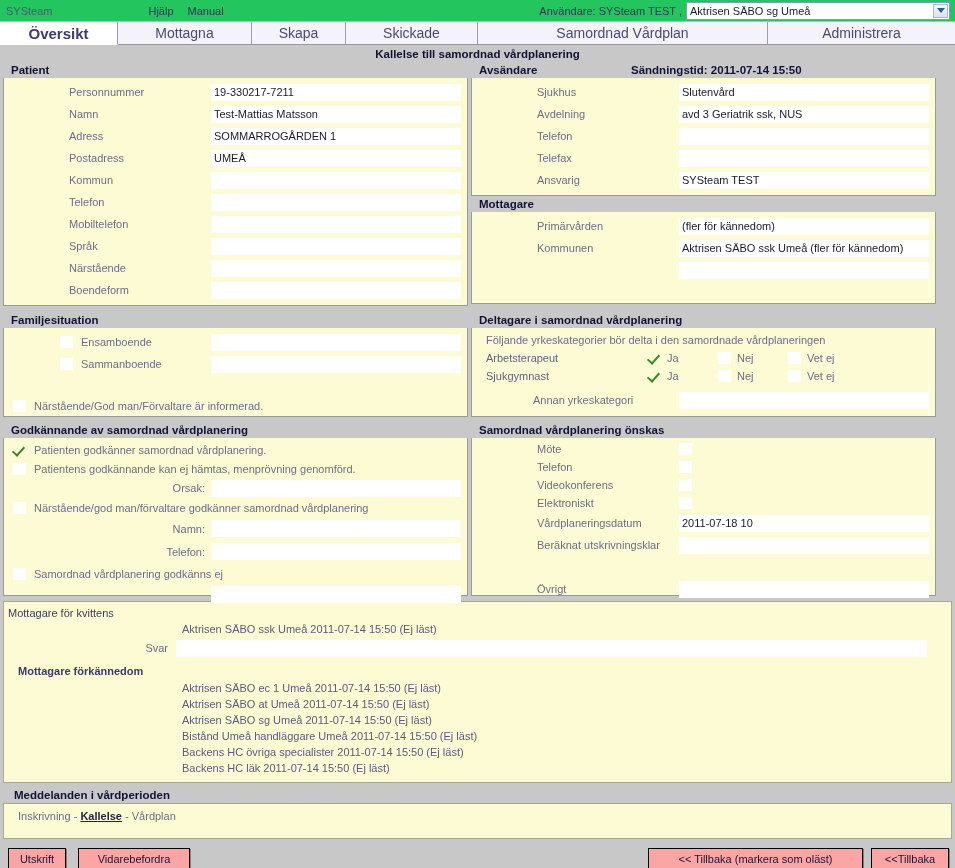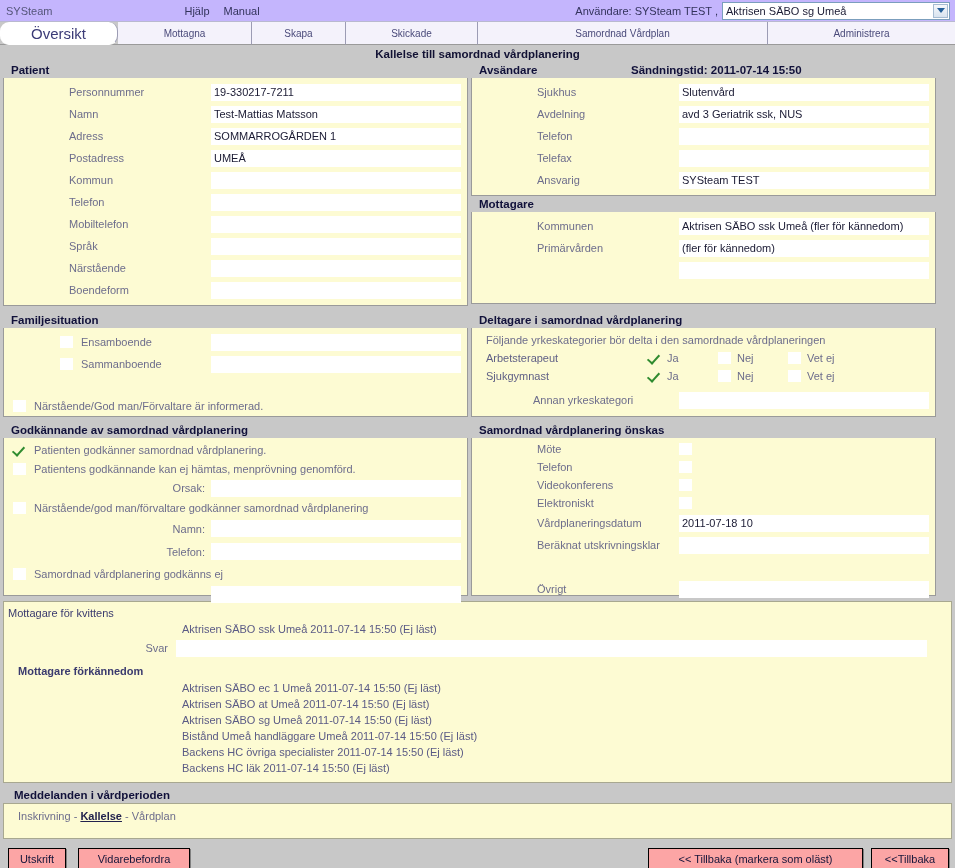--- a/index.html
+++ b/index.html
@@ -12,26 +12,25 @@
     font-family: "Liberation Sans", sans-serif;
     font-size: 11px;
     color: #333355;
     overflow: hidden;
     position: relative;
   }
 
   
   .topbar {
     height: 22px;
-    background: #c4b5fd;
+    background: #22c55e;
     border-bottom: 1px solid #b9b9cf;
     display: flex;
     align-items: center;
     position: relative;
-    gap: 36px;
   }
   .topbar .brand {
     margin-left: 6px;
     color: #55557a;
     font-size: 11px;
   }
   .topbar .menu {
     margin-left: 96px;
     display: flex;
     gap: 14px;
@@ -47,21 +46,21 @@
     display: flex;
     align-items: center;
     gap: 4px;
   }
   .topbar .userlabel {
     color: #33335c;
     font-size: 11px;
     white-space: nowrap;
   }
   .unit-select {
-    width: 228px;
+    width: 264px;
     height: 18px;
     border: 1px solid #7b9ebd;
     background: #ffffff;
     font-family: "Liberation Sans", sans-serif;
     font-size: 11px;
     color: #1a1a33;
     padding: 0 18px 0 3px;
     position: relative;
     display: flex;
     align-items: center;
@@ -90,31 +89,30 @@
   }
   .tab {
     flex: 0 0 auto;
     display: flex;
     align-items: center;
     justify-content: center;
     background: #f4f2fb;
     border-right: 1px solid #9c9cb4;
     border-bottom: 1px solid #9a9a9a;
     color: #4a4a7a;
-    font-size: 10px;
+    font-size: 14px;
     height: 23px;
     cursor: pointer;
   }
   .tab.active {
     background: #ffffff;
     border-bottom: 1px solid #ffffff;
     font-size: 15px;
-    font-weight: normal;
+    font-weight: bold;
     color: #3b3b77;
-    border-radius: 9px;
   }
 
   
   .page {
     background: #c8c8c8;
     padding: 0;
     height: 845px;
   }
   .doc-title {
     text-align: center;
@@ -384,26 +382,26 @@
         </div>
         <div class="row">
           <span class="lbl">Ansvarig</span>
           <span class="fld">SYSteam TEST</span>
         </div>
       </div>
 
       <div class="sect-title">Mottagare</div>
       <div class="panel" style="padding:3px 0 22px 0;">
         <div class="row">
+          <span class="lbl">Primärvården</span>
+          <span class="fld">(fler för kännedom)</span>
+        </div>
+        <div class="row">
           <span class="lbl">Kommunen</span>
           <span class="fld">Aktrisen SÄBO ssk Umeå (fler för kännedom)</span>
-        </div>
-        <div class="row">
-          <span class="lbl">Primärvården</span>
-          <span class="fld">(fler för kännedom)</span>
         </div>
         <div class="row">
           <span class="lbl"></span>
           <span class="fld"></span>
         </div>
       </div>
     </div>
   </div>
 
   <div class="cols" style="margin-top:6px">

